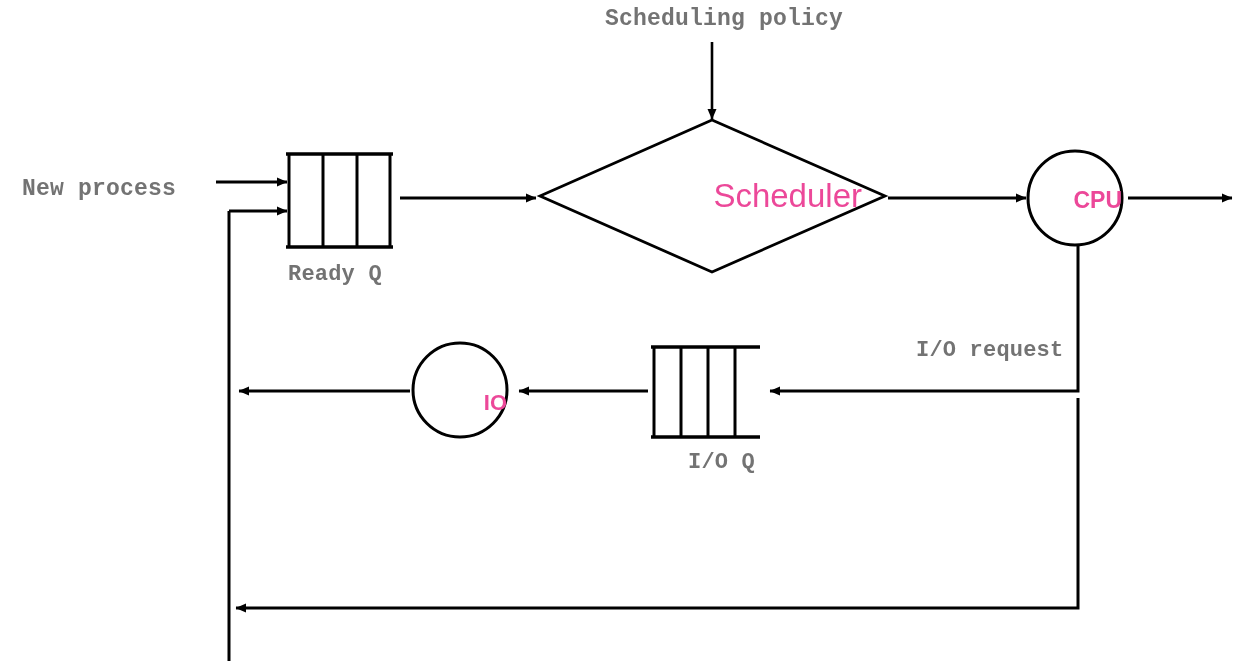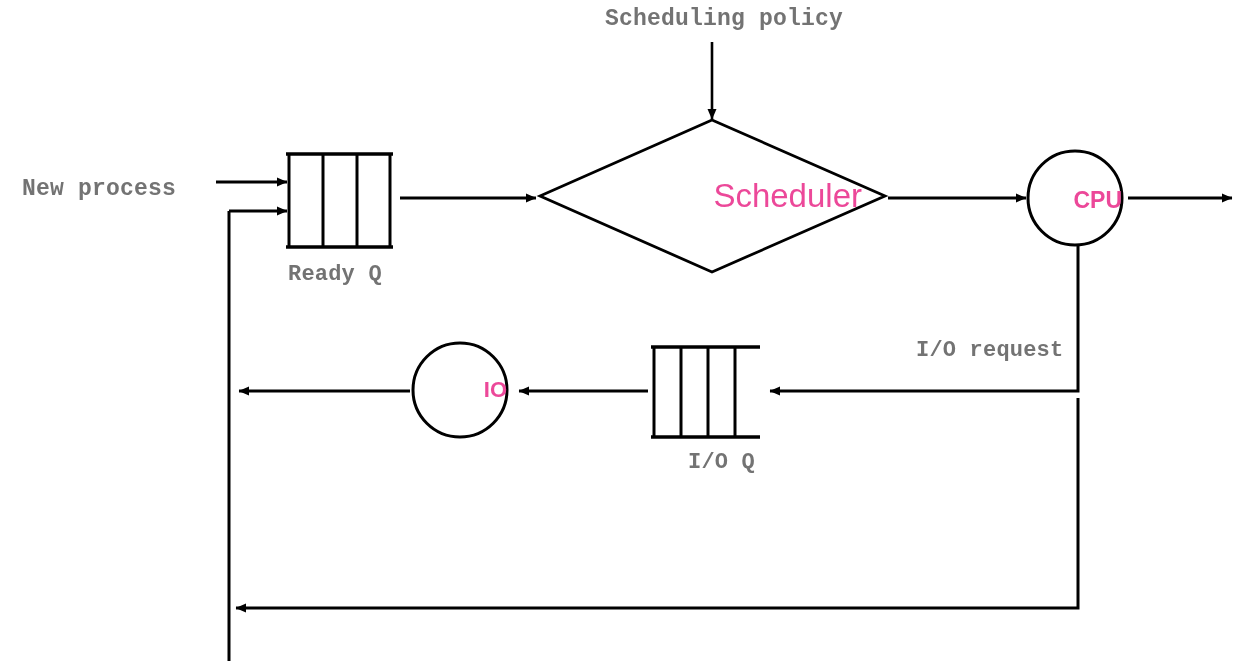--- a/index.html
+++ b/index.html
@@ -48,20 +48,21 @@
     font-size: 33px;
     font-weight: normal;
   }
   .cpu-text {
     font-size: 23px;
     font-weight: bold;
   }
   .io-text {
     font-size: 22px;
     font-weight: bold;
+    margin-top: 13px;
   }
 </style>
 </head>
 <body>
 
 <div id="canvas">
 
   <svg id="diagram-svg" viewBox="0 0 1247 661" xmlns="http://www.w3.org/2000/svg">
     <defs>
       <marker id="arrowR" markerWidth="11" markerHeight="11" refX="10.2" refY="5" orient="auto" markerUnits="userSpaceOnUse">

